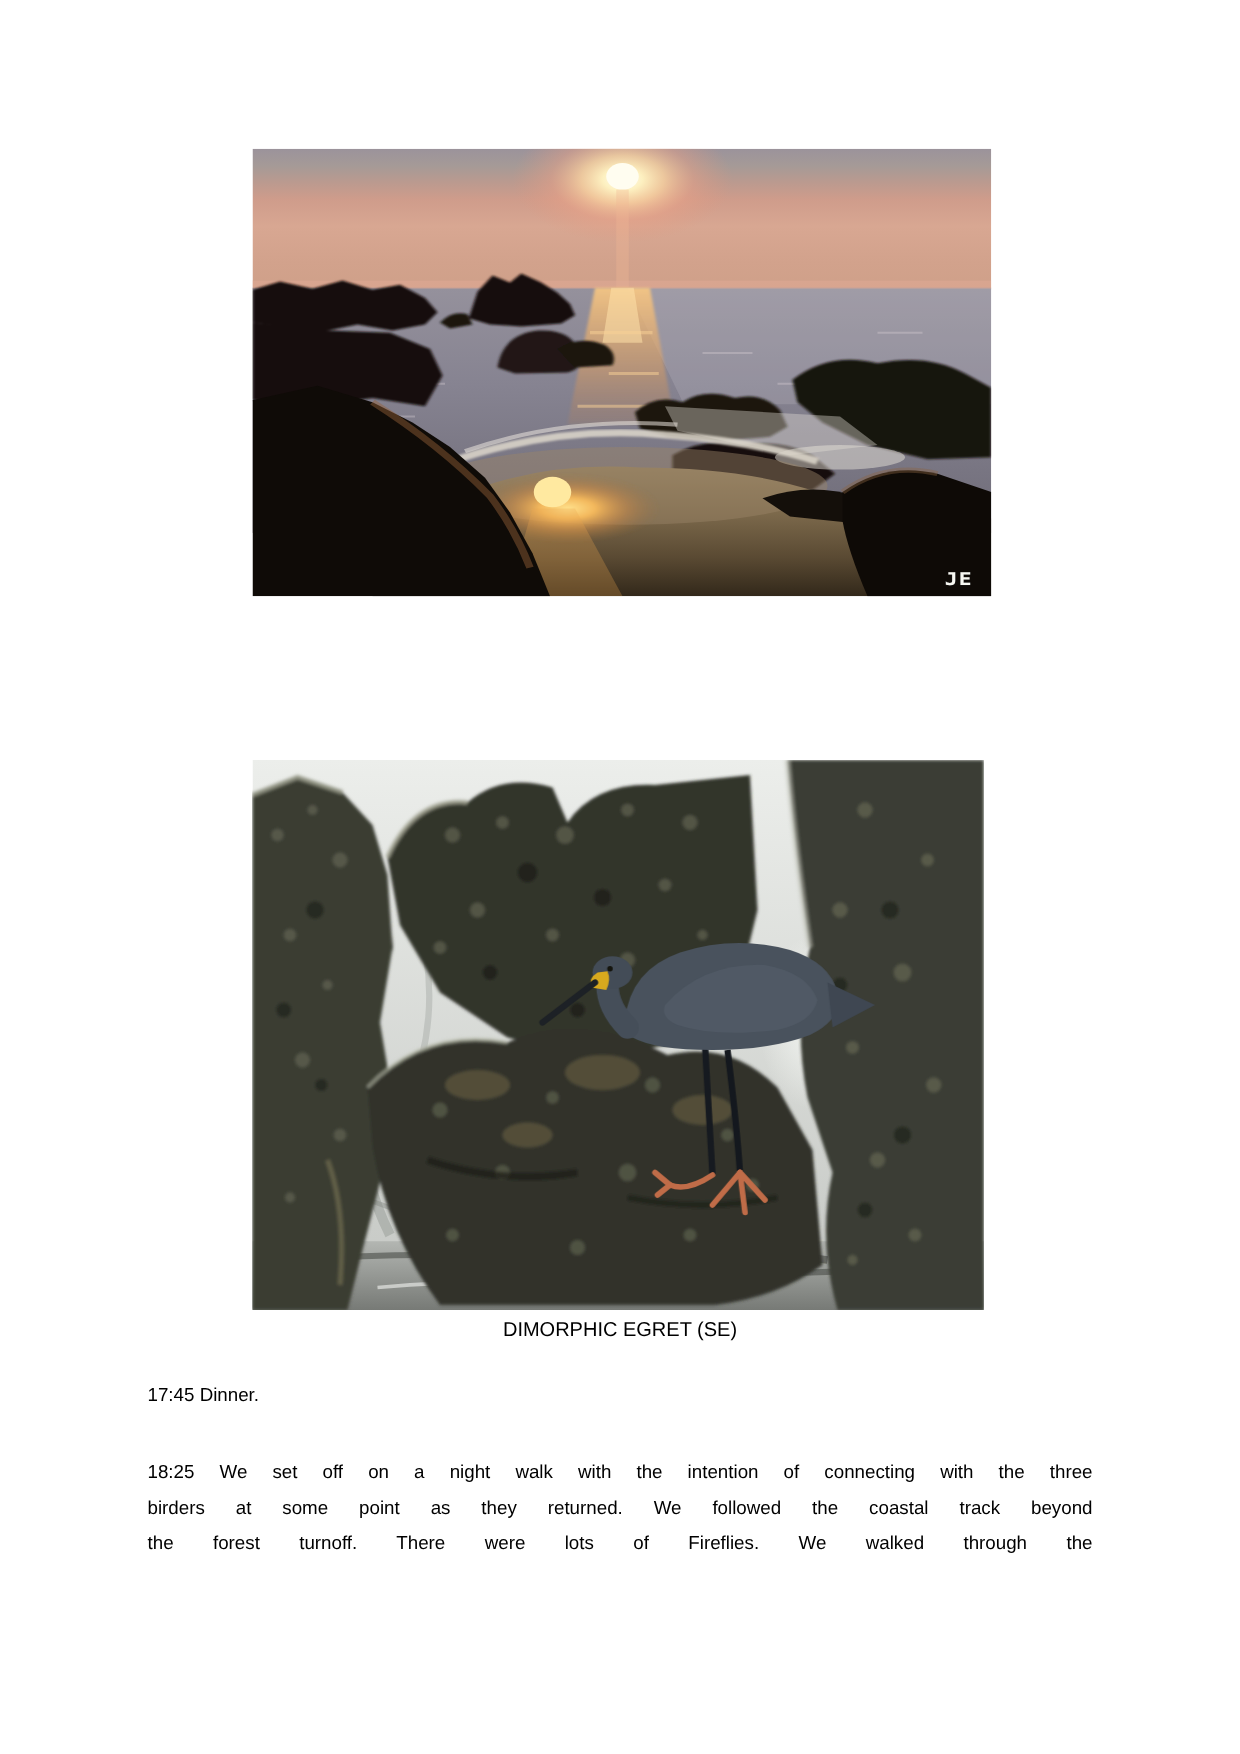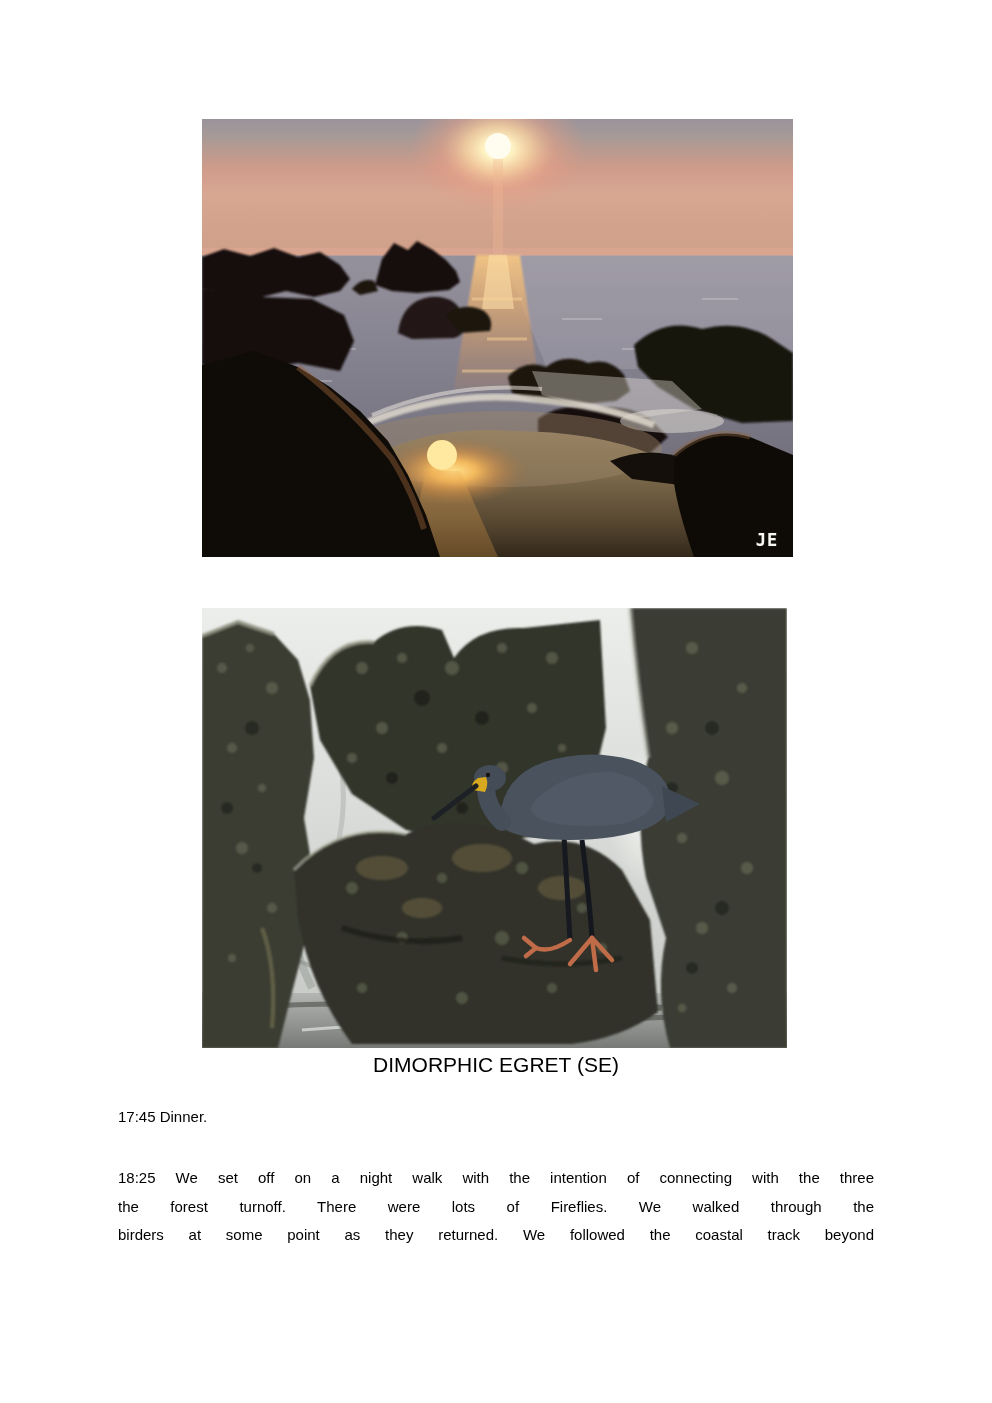--- a/index.html
+++ b/index.html
@@ -2,25 +2,25 @@
 <html><head>
 <meta charset="utf-8">
 <style>
   html,body{margin:0;padding:0;background:#ffffff;}
   .page{
     position:relative;width:992px;height:1403px;background:#ffffff;overflow:hidden;
     font-family:"Liberation Sans","DejaVu Sans",sans-serif;color:#000000;
   }
   figure.photo{position:absolute;margin:0;padding:0;}
   figure.photo svg{display:block;width:100%;height:100%;}
-  .photo1{left:202px;top:119px;width:591px;height:438px;}
+  .photo1{left:202px;top:119px;width:591px;height:358px;}
   .photo2{left:202px;top:608px;width:585px;height:440px;}
   .caption{
     position:absolute;left:0;top:1052px;width:992px;text-align:center;
-    font-size:21px;line-height:26px;font-weight:400;
+    font-size:16px;line-height:26px;font-weight:400;
   }
   .entry{position:absolute;left:118px;width:756px;font-size:15px;line-height:28.5px;}
   .dinner{top:1103px;}
   .para{top:1164px;}
   .jline{text-align:justify;text-align-last:justify;}
 </style>
 </head>
 <body>
 
 <div class="page">
@@ -275,17 +275,17 @@
       </g>
     </svg>
   </figure>
 
   <div class="caption">DIMORPHIC EGRET (SE)</div>
 
   <div class="entry dinner">17:45 Dinner.</div>
 
   <div class="entry para">
     <div class="jline">18:25 We set off on a night walk with the intention of connecting with the three</div>
+    <div class="jline">birders at some point as they returned. We followed the coastal track beyond</div>
     <div class="jline">the forest turnoff. There were lots of Fireflies. We walked through the</div>
-    <div class="jline">birders at some point as they returned. We followed the coastal track beyond</div>
   </div>
 
 </div>
 
 </body></html>

